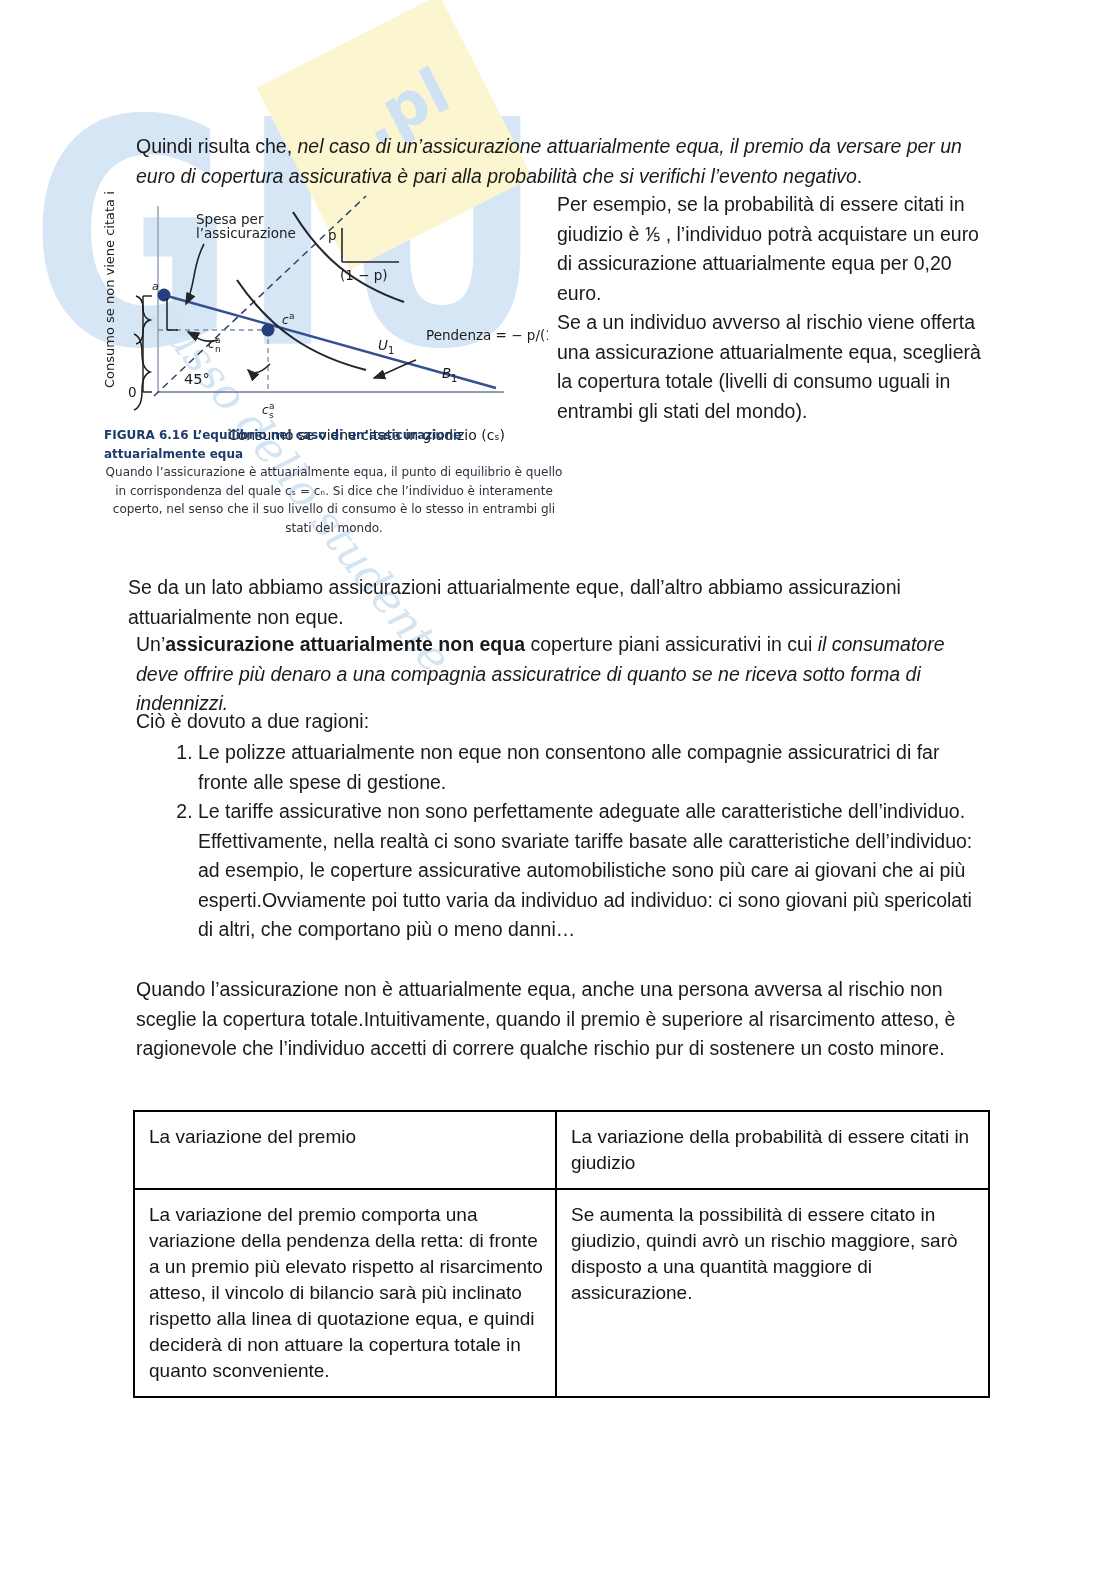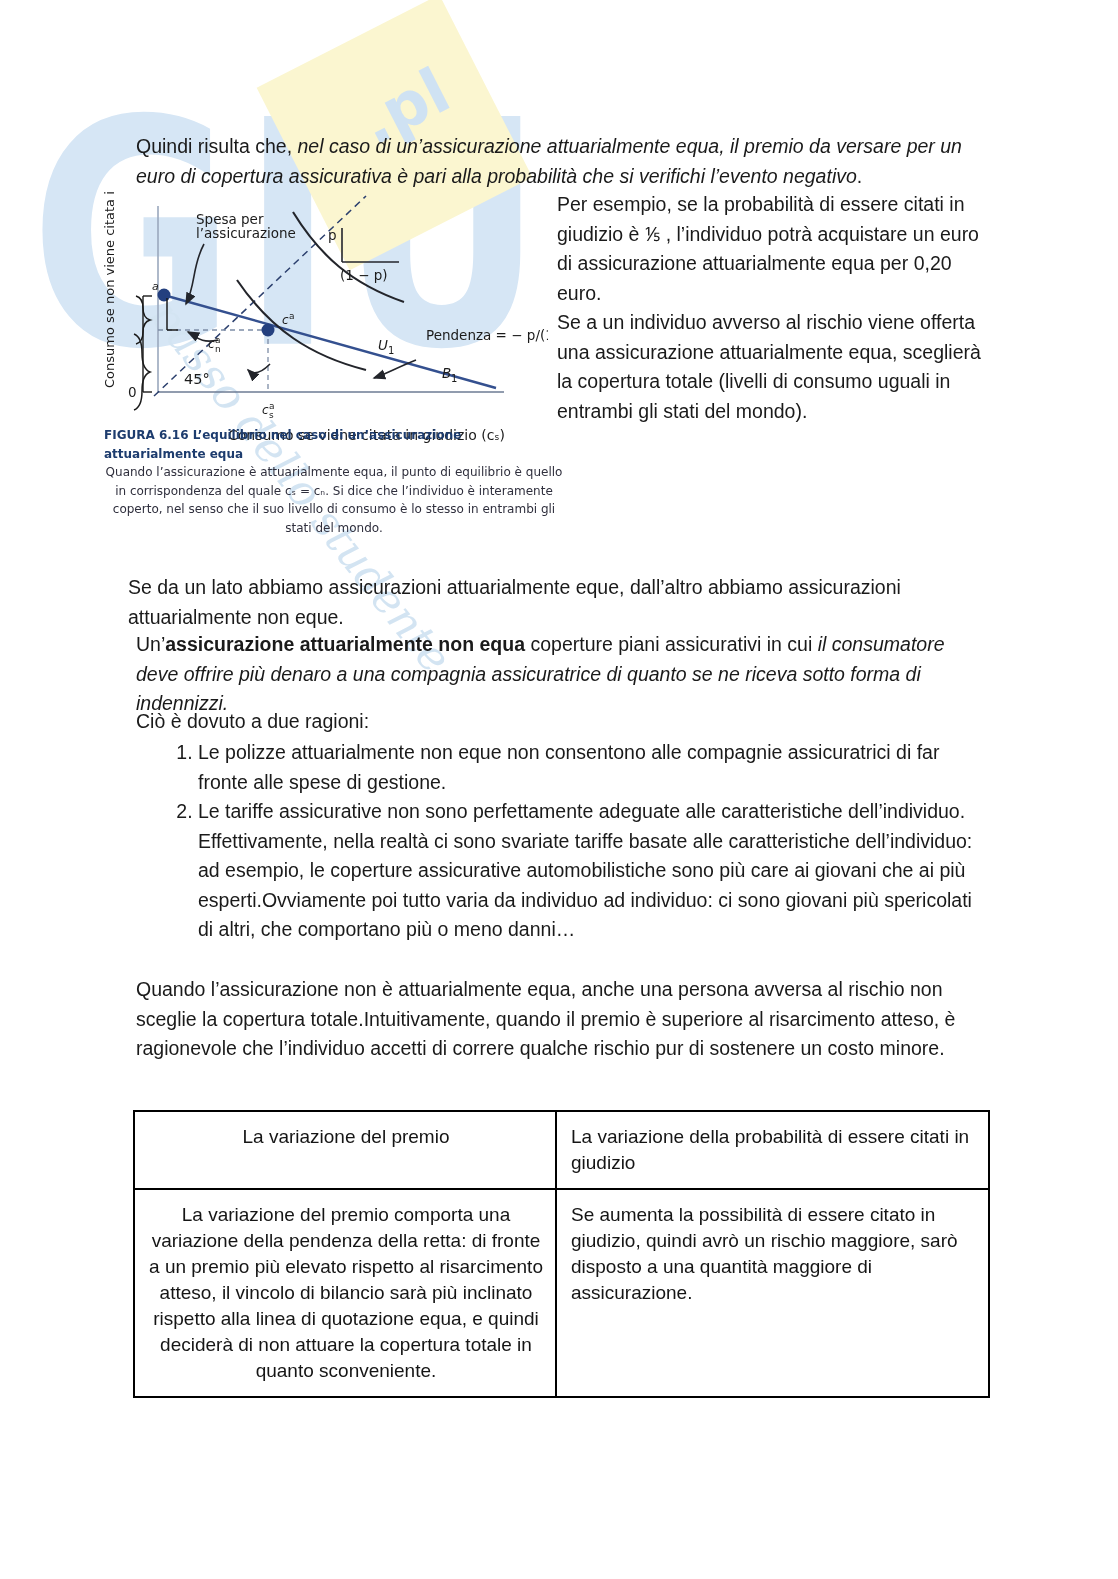--- a/index.html
+++ b/index.html
@@ -184,21 +184,21 @@
     table-layout: fixed;
   }
   table.cmp td {
     border: 2px solid #000000;
     vertical-align: top;
     padding: 12px 12px 12px 14px;
     font-size: 19px;
     line-height: 26px;
     color: #151515;
   }
-  table.cmp td.col-a { width: 422px; text-align: center; }
+  table.cmp td.col-a { width: 422px; }
   table.cmp td.col-b { width: 433px; }
   tr.head-row td { height: 72px; }
   tr.body-row td { height: 200px; }
 </style>
 </head>
 <body>
 
 <div class="page">
 
   <div class="watermark-layer">

